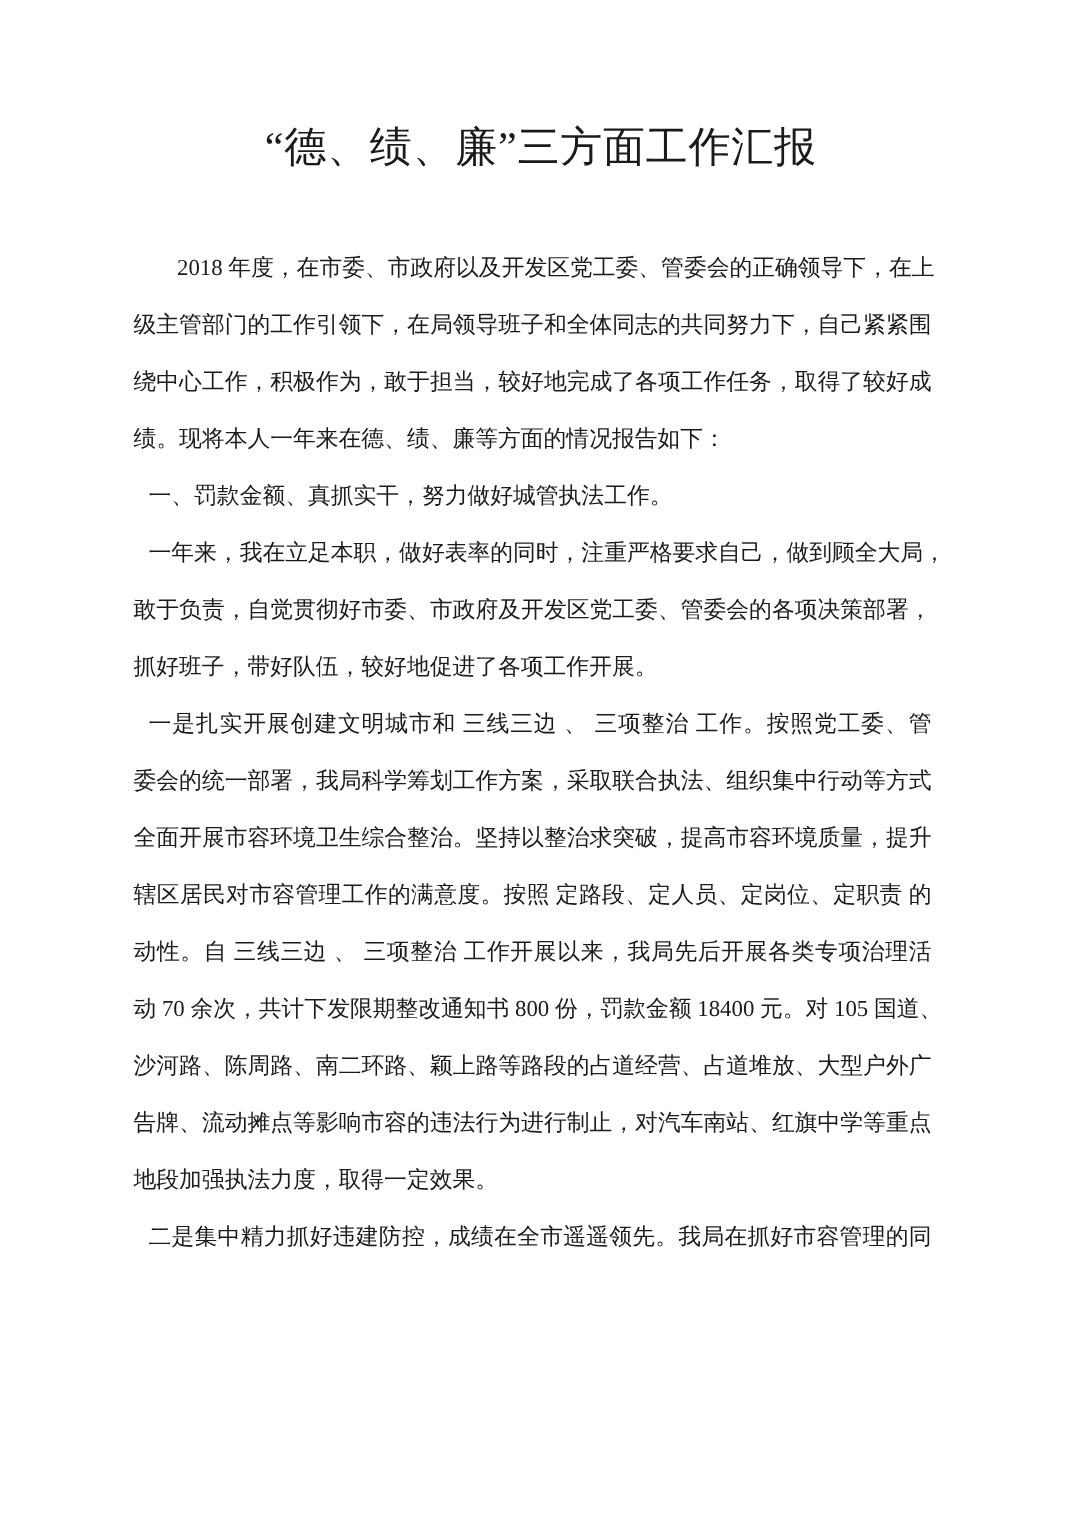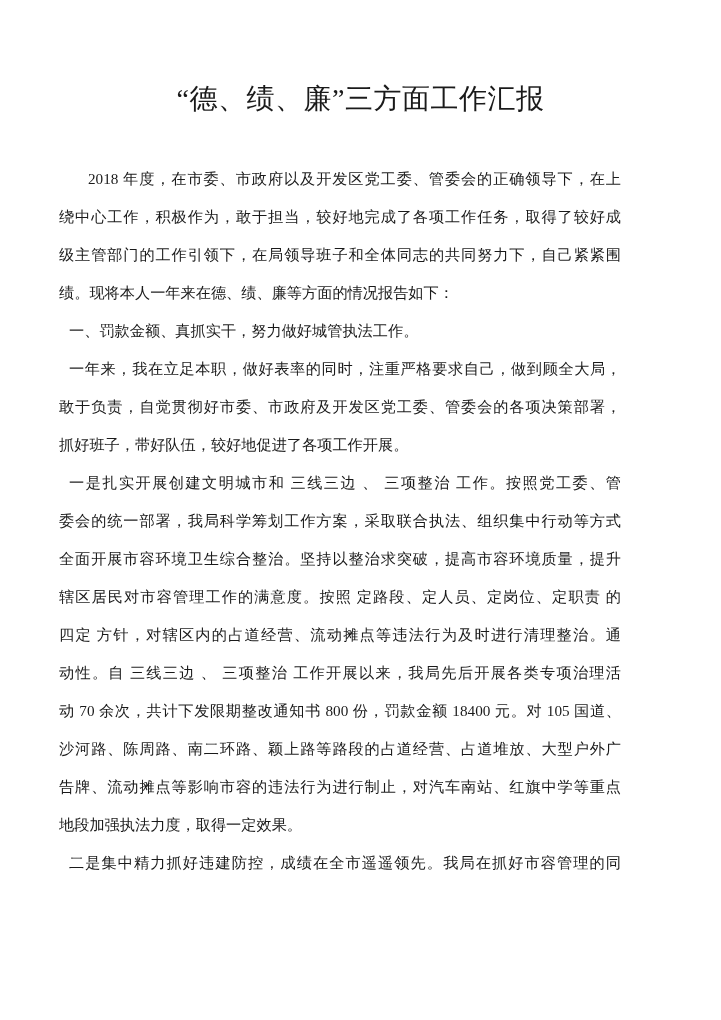--- a/index.html
+++ b/index.html
@@ -25,21 +25,21 @@
     padding: 0;
     height: 46px;
     line-height: 46px;
     font-size: 28px;
     font-weight: normal;
     text-align: center;
     letter-spacing: 0.5px;
     white-space: nowrap;
   }
   .content {
-    margin: 38px 100px 0 59px; 
+    margin: 38px 100px 0 89px; 
   }
   .line {
     height: 38px;
     line-height: 38px;
     font-size: 15.2px;
     text-align: justify;
     
     text-align-last: justify;
     white-space: nowrap;
   }
@@ -57,35 +57,34 @@
 </head>
 <body>
 
 <div class="page">
 
   <h1 class="doc-title">“德、绩、廉”三方面工作汇报</h1>
 
   <div class="content">
 
     <div class="line first wide">2018 年度，在市委、市政府以及开发区党工委、管委会的正确领导下，在上</div>
+    <div class="line">级主管部门的工作引领下，在局领导班子和全体同志的共同努力下，自己紧紧围</div>
     <div class="line">绕中心工作，积极作为，敢于担当，较好地完成了各项工作任务，取得了较好成</div>
-    <div class="line">级主管部门的工作引领下，在局领导班子和全体同志的共同努力下，自己紧紧围</div>
     <div class="line last">绩。现将本人一年来在德、绩、廉等方面的情况报告如下：</div>
 
     <div class="line first last">一、罚款金额、真抓实干，努力做好城管执法工作。</div>
 
     <div class="line first">一年来，我在立足本职，做好表率的同时，注重严格要求自己，做到顾全大局，</div>
     <div class="line">敢于负责，自觉贯彻好市委、市政府及开发区党工委、管委会的各项决策部署，</div>
     <div class="line last">抓好班子，带好队伍，较好地促进了各项工作开展。</div>
 
     <div class="line first">一是扎实开展创建文明城市和 三线三边 、 三项整治 工作。按照党工委、管</div>
     <div class="line">委会的统一部署，我局科学筹划工作方案，采取联合执法、组织集中行动等方式</div>
     <div class="line">全面开展市容环境卫生综合整治。坚持以整治求突破，提高市容环境质量，提升</div>
     <div class="line">辖区居民对市容管理工作的满意度。按照 定路段、定人员、定岗位、定职责 的</div>
-    <div class="line">四定 方针，对辖区内的占道经营、流动摊点等违法行为及时进行清理整治。通</div>
     <div class="line">动性。自 三线三边 、 三项整治 工作开展以来，我局先后开展各类专项治理活</div>
     <div class="line">动 70 余次，共计下发限期整改通知书 800 份，罚款金额 18400 元。对 105 国道、</div>
     <div class="line">沙河路、陈周路、南二环路、颖上路等路段的占道经营、占道堆放、大型户外广</div>
     <div class="line">告牌、流动摊点等影响市容的违法行为进行制止，对汽车南站、红旗中学等重点</div>
     <div class="line last">地段加强执法力度，取得一定效果。</div>
 
     <div class="line first">二是集中精力抓好违建防控，成绩在全市遥遥领先。我局在抓好市容管理的同</div>
 
   </div>
 </div>

